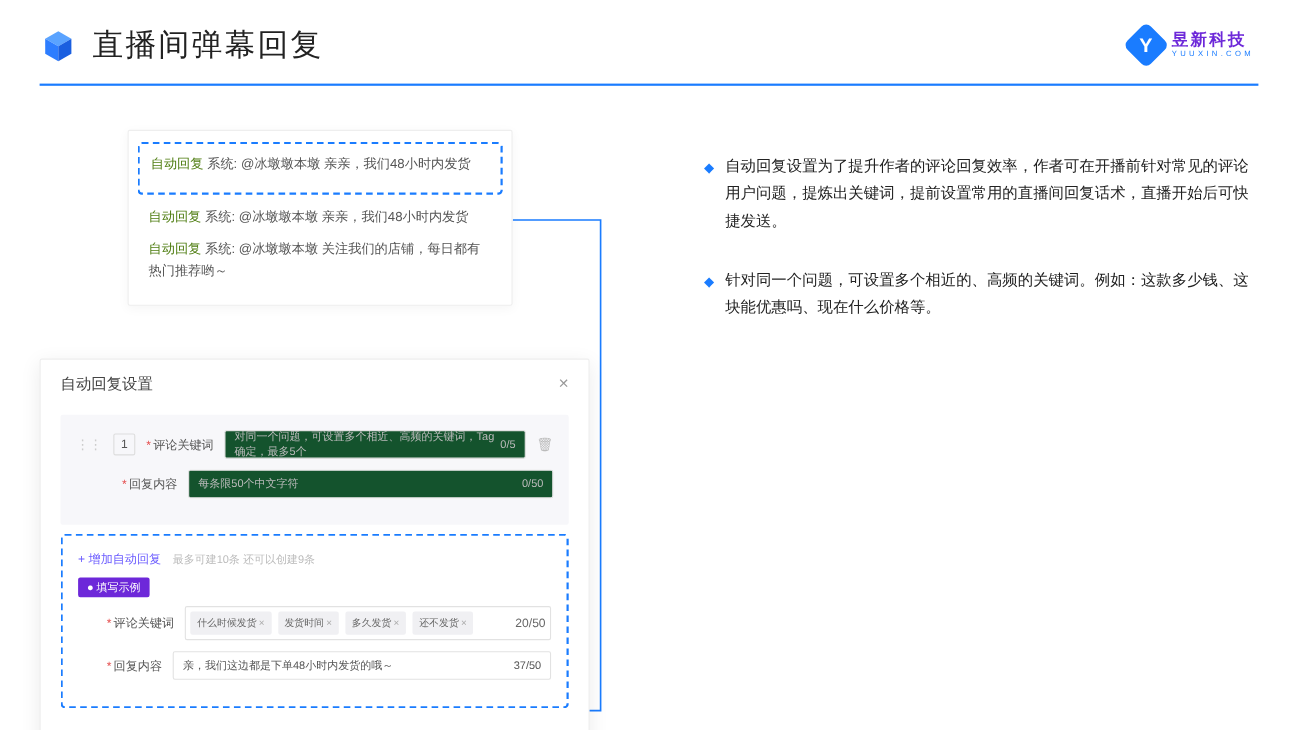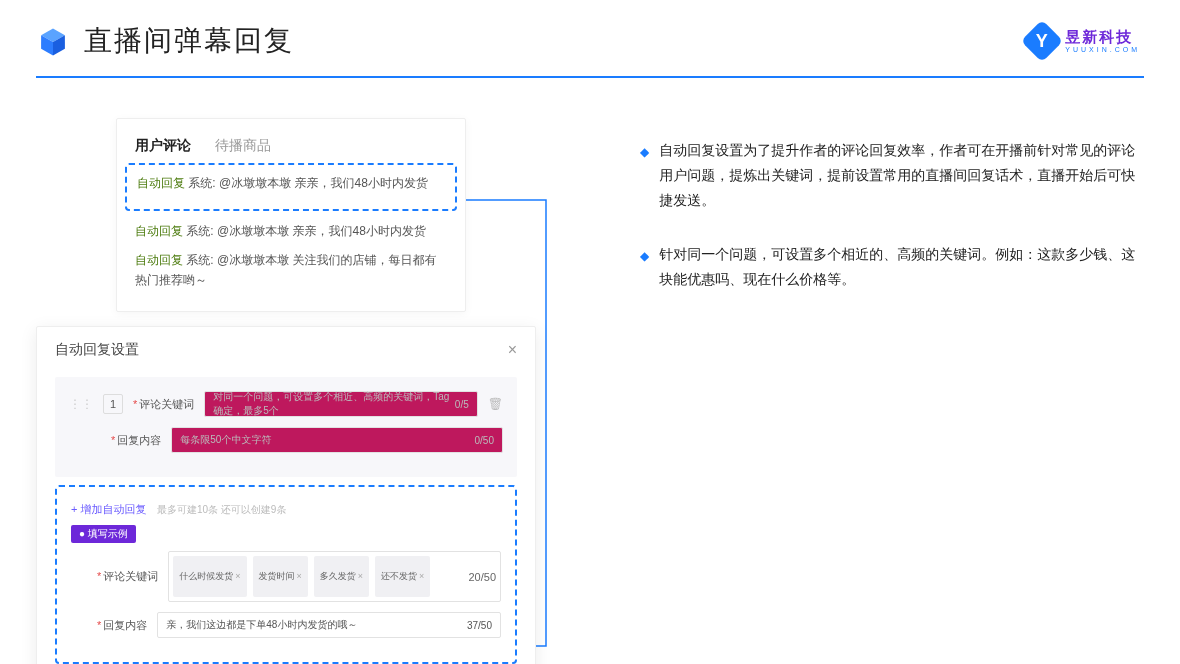--- a/index.html
+++ b/index.html
@@ -29,32 +29,32 @@
 .cline .tag{color:#4d7c0f}
 .hl{border:2px dashed #1a7cff;border-radius:4px;padding:8px 10px;margin:-8px -10px 10px -10px}
 
 .card-set{position:absolute;top:208px;left:0;width:500px;border:1px solid #eee;border-radius:2px;background:#fff;box-shadow:0 4px 18px rgba(0,0,0,.08);padding:14px 18px 18px 18px;z-index:2}
 .set-head{display:flex;justify-content:space-between;align-items:center;font-size:14px;color:#444;margin-bottom:18px}
 .close{color:#999;font-size:16px;cursor:pointer}
 .row{display:flex;align-items:center;gap:10px;font-size:11px;color:#666;margin-bottom:10px}
 .row .num{width:20px;height:20px;border:1px solid #ddd;border-radius:2px;display:flex;align-items:center;justify-content:center;font-size:11px;color:#555}
 .row .lbl{color:#555}
 .row .req{color:#e54b4b;margin-right:2px}
-.inp{flex:1;border:1px solid #e2e2e2;border-radius:2px;height:26px;padding:0 8px;display:flex;align-items:center;justify-content:space-between;font-size:10px;color:#bbb;background:#be185d}
+.inp{flex:1;border:1px solid #e2e2e2;border-radius:2px;height:26px;padding:0 8px;display:flex;align-items:center;justify-content:space-between;font-size:10px;color:#bbb;background:#14532d}
 .inp .cnt{color:#bbb;font-size:10px}
 .trash{color:#bbb;font-size:12px}
 .drag{color:#ccc;font-size:12px}
 .grp{background:#f7f7fa;padding:14px;border-radius:2px;margin-bottom:6px}
 
 .ex{border:2px dashed #1a7cff;border-radius:4px;padding:12px 14px 14px 14px;margin-top:8px}
 .addlink{color:#6b5cff;font-size:11px}
 .hint{color:#bbb;font-size:10px;margin-left:6px}
 .badge{display:inline-block;background:#6d28d9;color:#fff;font-size:10px;padding:2px 8px;border-radius:2px;margin:8px 0}
 .tags{display:flex;gap:6px;flex-wrap:wrap;flex:1;border:1px solid #e2e2e2;border-radius:2px;padding:4px;align-items:center;min-height:26px}
-.tg{background:#f0f0f3;color:#666;font-size:9px;padding:14px 6px;border-radius:2px}
+.tg{background:#f0f0f3;color:#666;font-size:9px;padding:4px 6px;border-radius:2px}
 .tg .x{color:#aaa;margin-left:2px}
 .val{flex:1;border:1px solid #e2e2e2;border-radius:2px;height:26px;padding:0 8px;display:flex;align-items:center;justify-content:space-between;font-size:10px;color:#555}
 
 .conn{position:absolute;top:68px;left:430px;width:90px;height:480px;pointer-events:none;z-index:0}
 
 .r-head{display:flex;align-items:center;gap:12px;margin-bottom:28px}
 .bubble{position:relative;width:26px;height:26px}
 .bub1{position:absolute;width:22px;height:22px;background:#1a7cff;border-radius:50%;top:0;left:2px}
 .bub2{position:absolute;width:12px;height:12px;background:#ffb400;border-radius:50%;bottom:0;left:0}
 .r-title{font-size:20px;color:#222;letter-spacing:1px}
@@ -88,24 +88,20 @@
 <div class="rule"></div>
 
 <div class="main">
   <div class="left">
 
     <svg class="conn" viewBox="0 0 90 480">
       <path d="M 0 14 L 80 14 L 80 460 L 46 460" stroke="#1a7cff" stroke-width="1.5" fill="none"></path>
     </svg>
 
     <div class="card-comment">
-      <div class="tabs">
-        <span class="act">用户评论</span>
-        <span>待播商品</span>
-      </div>
       <div class="hl">
         <div class="cline">
           <span class="tag">自动回复</span>
           <span>系统:</span>
           <span>@冰墩墩本墩 亲亲，我们48小时内发货</span>
         </div>
       </div>
       <div class="cline">
         <span class="tag">自动回复</span>
         <span>系统:</span>

